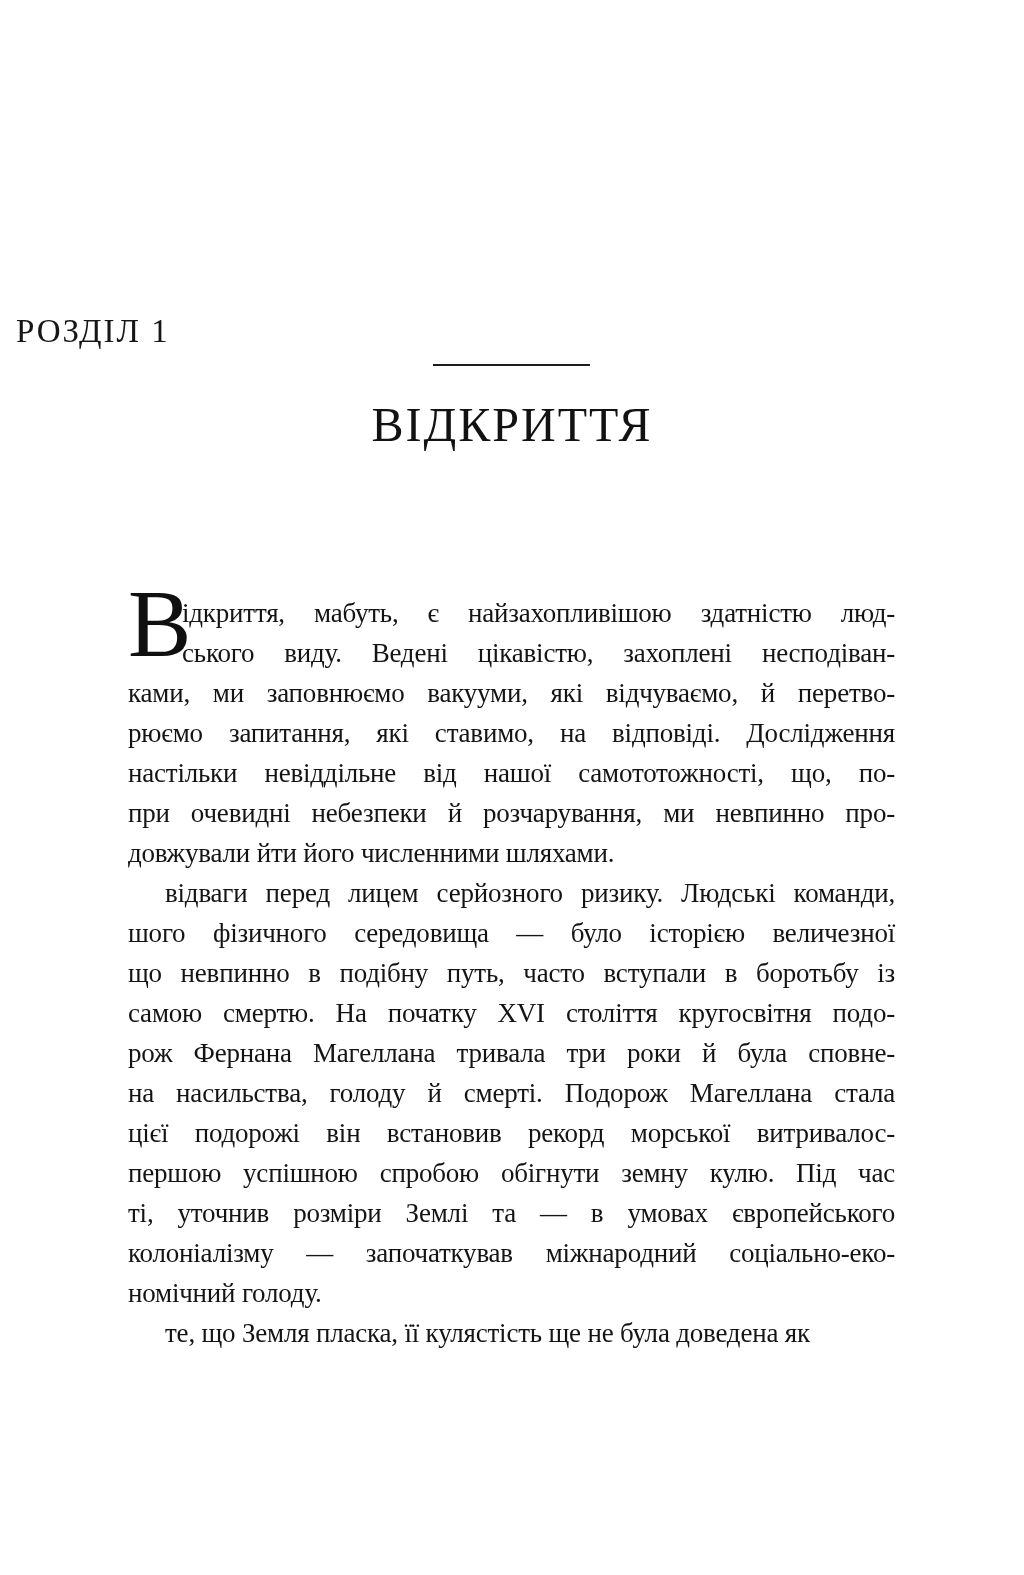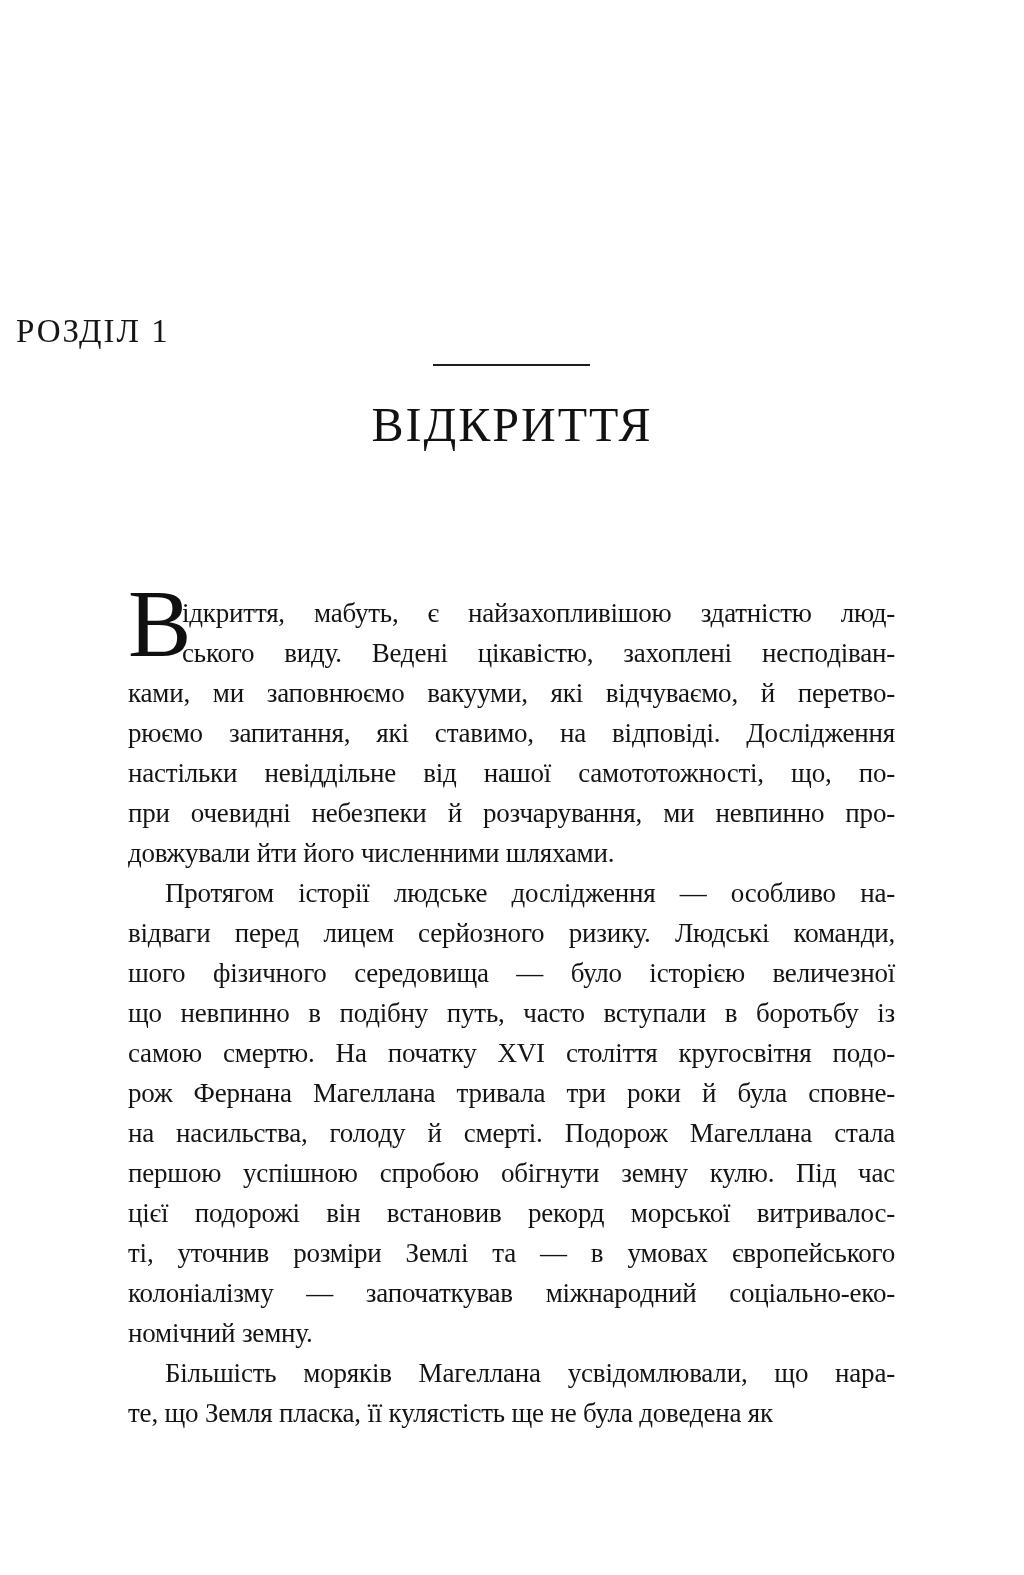--- a/index.html
+++ b/index.html
@@ -100,32 +100,30 @@
         <span class="dropcap">В</span>
         <div class="text-line">ідкриття, мабуть, є найзахопливішою здатністю люд-</div>
         <div class="text-line">ського виду. Ведені цікавістю, захоплені несподіван-</div>
         <div class="text-line">ками, ми заповнюємо вакууми, які відчуваємо, й перетво-</div>
         <div class="text-line">рюємо запитання, які ставимо, на відповіді. Дослідження</div>
         <div class="text-line">настільки невіддільне від нашої самототожності, що, по-</div>
         <div class="text-line">при очевидні небезпеки й розчарування, ми невпинно про-</div>
         <div class="text-line last-line">довжували йти його численними шляхами.</div>
       </div>
       <div class="paragraph indented">
-        <div class="text-line">Протягом історії людське дослідження — особливо на-</div>
         <div class="text-line">відваги перед лицем серйозного ризику. Людські команди,</div>
         <div class="text-line">шого фізичного середовища — було історією величезної</div>
         <div class="text-line">що невпинно в подібну путь, часто вступали в боротьбу із</div>
         <div class="text-line">самою смертю. На початку XVI століття кругосвітня подо-</div>
         <div class="text-line">рож Фернана Магеллана тривала три роки й була сповне-</div>
         <div class="text-line">на насильства, голоду й смерті. Подорож Магеллана стала</div>
+        <div class="text-line">цієї подорожі він встановив рекорд морської витривалос-</div>
         <div class="text-line">першою успішною спробою обігнути земну кулю. Під час</div>
-        <div class="text-line">цієї подорожі він встановив рекорд морської витривалос-</div>
         <div class="text-line">ті, уточнив розміри Землі та — в умовах європейського</div>
         <div class="text-line">колоніалізму — започаткував міжнародний соціально-еко-</div>
-        <div class="text-line last-line">номічний земну.</div>
+        <div class="text-line last-line">номічний голоду.</div>
       </div>
       <div class="paragraph indented">
-        <div class="text-line">Більшість моряків Магеллана усвідомлювали, що нара-</div>
         <div class="text-line last-line">те, що Земля пласка, її кулястість ще не була доведена як</div>
       </div>
     </div>
 
 </div>
 
 </body></html>

